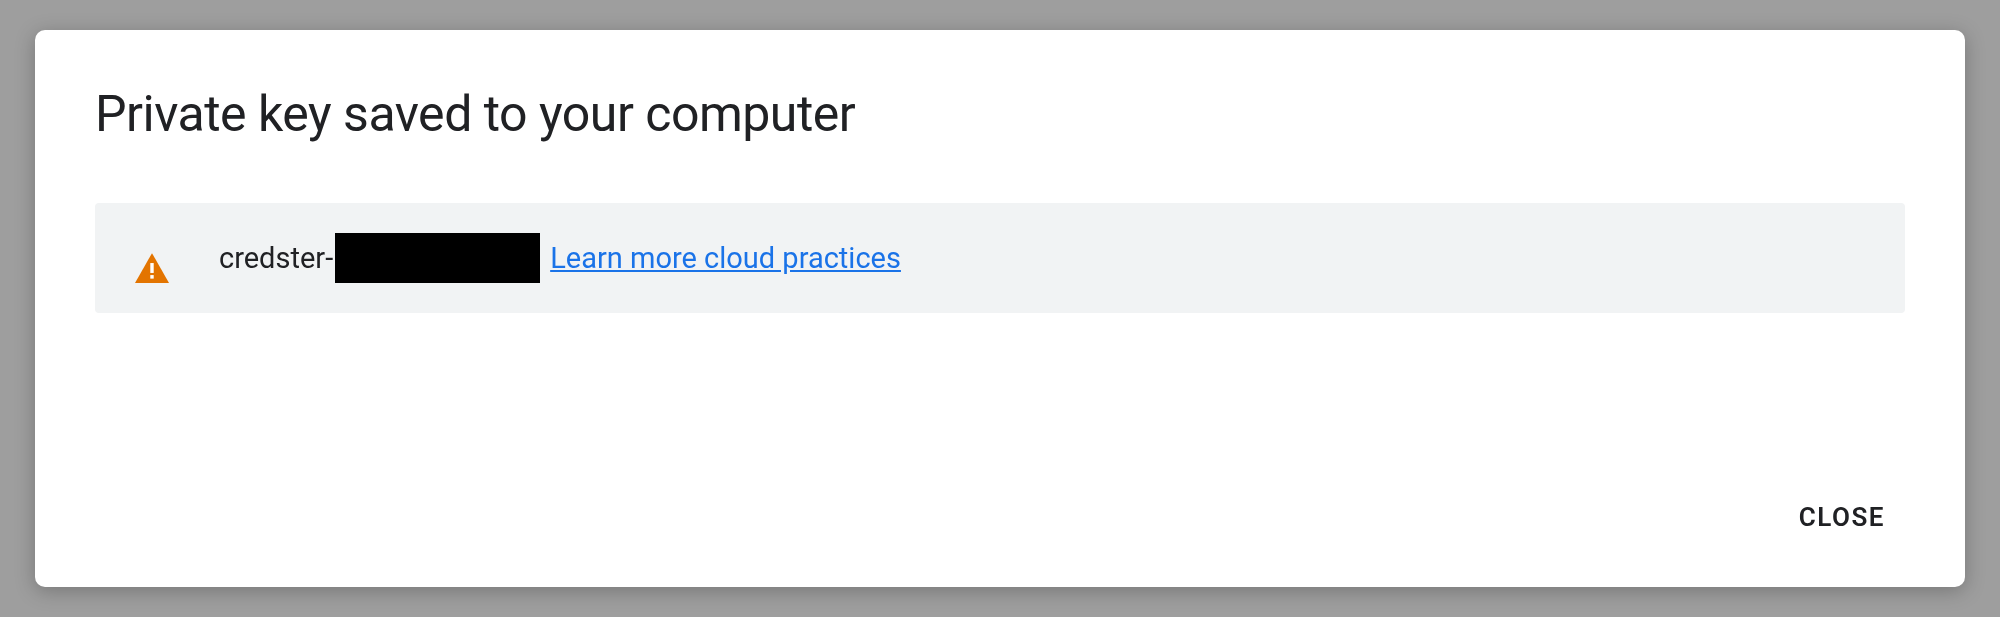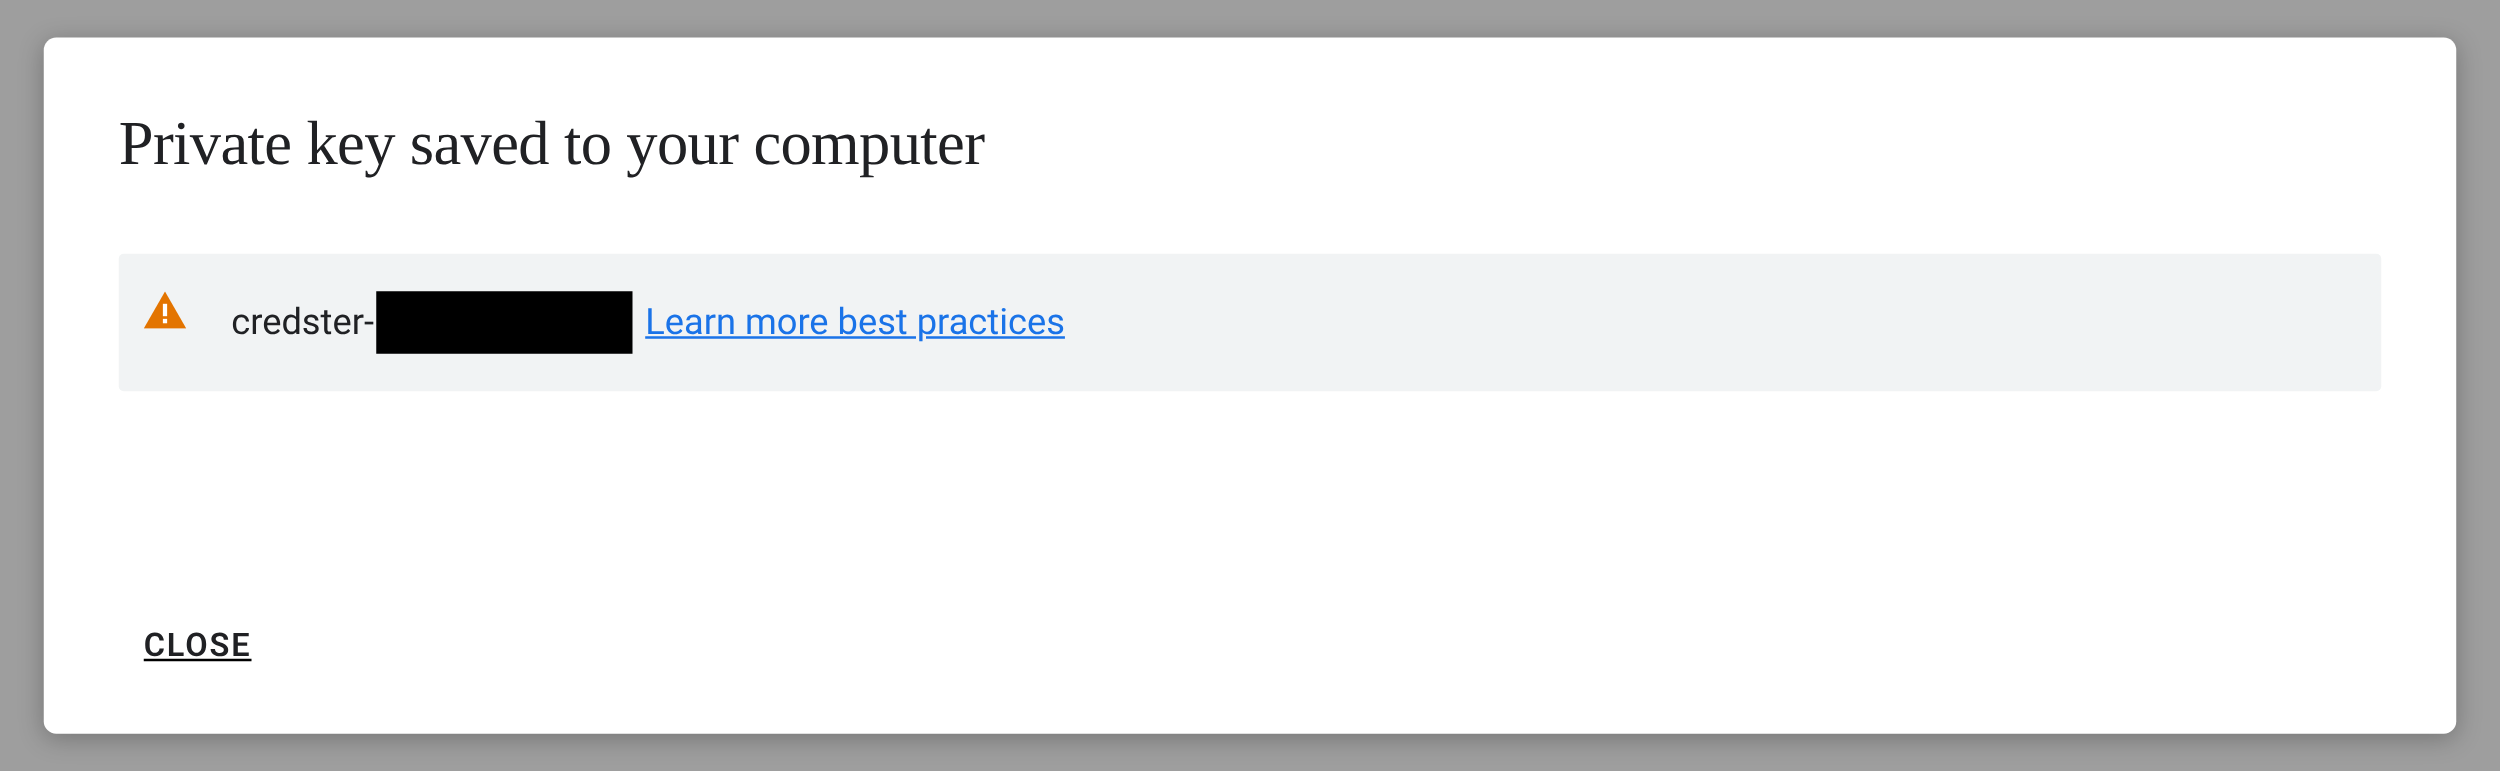--- a/index.html
+++ b/index.html
@@ -27,29 +27,28 @@
       display: flex;
       flex-direction: column;
       position: relative;
     }
     .dialog-title {
       font-size: 50px;
       font-weight: 400;
       color: #202124;
       margin-bottom: 60px;
       letter-spacing: -0.5px;
-      font-family: Liberation Serif, serif;
     }
     .warning-box {
       background: #f1f3f4;
       border-radius: 4px;
-      padding: 30px 20px;
+      padding: 30px 40px;
       display: flex;
-      align-items: flex-start;
-      gap: 36px;
+      align-items: flex-end;
+      gap: 50px;
       flex: 0 0 auto;
     }
     .warning-icon {
       width: 34px;
       height: 30px;
       flex-shrink: 0;
     }
     .warning-icon svg {
       width: 100%;
       height: 100%;
@@ -73,23 +72,22 @@
     }
     .learn-more {
       color: #1a73e8;
       text-decoration: underline;
       cursor: pointer;
       margin-left: 8px;
     }
     .dialog-actions {
       margin-top: auto;
       display: flex;
-      justify-content: flex-start;
+      justify-content: flex-end;
       padding-top: 40px;
-      text-decoration: underline;
     }
     .close-button {
       font-size: 26px;
       font-weight: 600;
       color: #202124;
       letter-spacing: 1.5px;
       background: none;
       border: none;
       cursor: pointer;
       padding: 10px 20px;
@@ -106,20 +104,20 @@
     <span class="warning-icon">
       <svg viewBox="0 0 24 21">
         <path d="M12 0 L24 21 L0 21 Z" fill="#e37400"></path>
         <rect x="10.8" y="7" width="2.4" height="7" fill="#ffffff"></rect>
         <rect x="10.8" y="15.5" width="2.4" height="2.5" fill="#ffffff"></rect>
       </svg>
     </span>
     <div class="warning-text">
       <span>credster-</span>
         <span class="redacted"></span>
-      <a class="learn-more">Learn more best practices</a>
+      <a class="learn-more">Learn more cloud practices</a>
     </div>
   </div>
 
   <div class="dialog-actions">
     <button class="close-button">CLOSE</button>
   </div>
 </div>
 
 </body></html>

